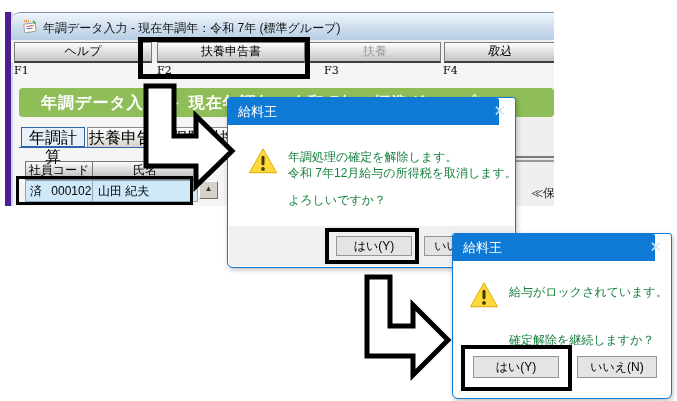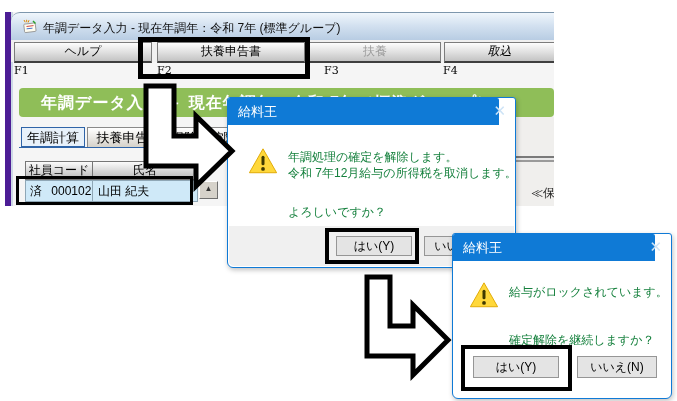--- a/index.html
+++ b/index.html
@@ -19,21 +19,21 @@
   .toolbar{left:0;top:28px;width:543px;height:22px;background:#f0f0f0;}
   .tbtn{position:absolute;top:2px;height:18px;
         background:linear-gradient(#fdfdfd,#dedede 55%,#c3c3c3);
         border:1px solid #7c7c7c;border-bottom:2px solid #3f3f3f;
         font-size:12px;line-height:17px;text-align:center;color:#000;}
   .tbtn.disabled{color:#9b9b9b;}
   .fkey{position:absolute;top:52px;font-family:"DejaVu Serif",serif;font-size:11px;color:#000;}
   .greenbar{left:8px;top:76px;width:535px;height:29px;background:#8fbe58;border-radius:4px;
             color:#fff;font-size:16px;font-weight:bold;line-height:29px;
             padding-left:22px;letter-spacing:1px;white-space:nowrap;overflow:hidden;box-sizing:border-box;}
-  .tab{position:absolute;top:115px;height:20px;font-size:13px;line-height:19px;
+  .tab{position:absolute;top:115px;height:20px;font-size:16px;line-height:19px;
        text-align:center;box-sizing:border-box;}
   .tab.active{background:#e8f1fa;border:1px solid #2f64a8;color:#000;z-index:2;}
   .tab.idle{background:linear-gradient(#ffffff,#d6d2ca);border:1px solid #8a8a8a;border-bottom:none;color:#000;}
   .tabline{left:8px;top:135px;width:214px;height:0;border-top:1px solid #2f64a8;}
   .hcell{position:absolute;top:149px;height:19px;background:linear-gradient(#fbfbfb,#b9b9b9);
          border:1px solid #767676;box-sizing:border-box;font-size:12px;line-height:17px;text-align:center;color:#000;}
   .rcell{position:absolute;top:168px;height:22px;background:#cfe9f8;
          border:1px solid #8fa7b6;box-sizing:border-box;font-size:12px;line-height:20px;color:#000;}
   .scrollbtn{left:188px;top:169px;width:17px;height:16px;background:#d6d2ca;
              border:1px solid #fff;border-right-color:#6f6f6f;border-bottom-color:#6f6f6f;
@@ -119,21 +119,21 @@
     <div class="dlgtitle">給料王</div>
     <div class="dlgx">✕</div>
 
     <svg class="warnicon" style="left:20px;top:48px;width:30px;height:30px;" viewBox="0 0 32 32">
       <path d="M16 3 L30.5 28.5 H1.5 Z" fill="#ffd83b" stroke="#dfa700" stroke-width="1"></path>
       <rect x="14.4" y="10.5" width="3.2" height="10" rx="1.6" fill="#403a00"></rect>
       <circle cx="16" cy="24.5" r="2" fill="#403a00"></circle>
     </svg>
     <div class="dlgline" style="left:60px;top:51px;">年調処理の確定を解除します。</div>
     <div class="dlgline" style="left:60px;top:67px;">令和 7年12月給与の所得税を取消します。</div>
-    <div class="dlgline" style="left:60px;top:106px;">よろしいですか？</div>
+    <div class="dlgline" style="left:60px;top:94px;">よろしいですか？</div>
 
     <div class="dlgfooter"></div>
     <div class="wbtn" style="left:108px;top:138px;width:76px;height:20px;line-height:18px;">はい(Y)</div>
     <div class="wbtn" style="left:196px;top:138px;width:74px;height:20px;line-height:18px;">いいえ(N)</div>
   </div>
 
   <div class="dlg" style="left:452px;top:233px;width:218px;height:164px;z-index:20;">
     <div class="dlgtitle">給料王</div>
     <div class="dlgx">✕</div>
 

